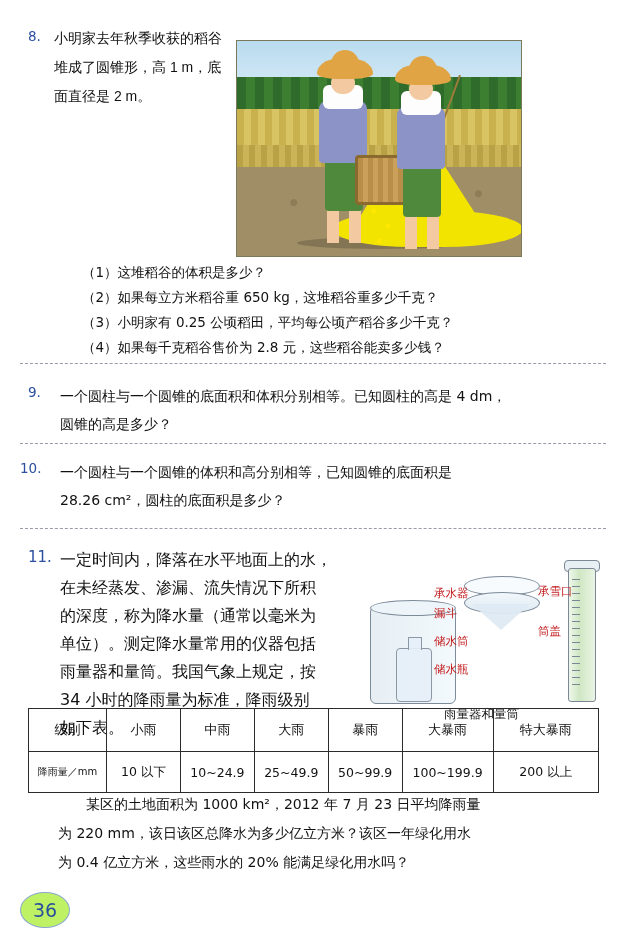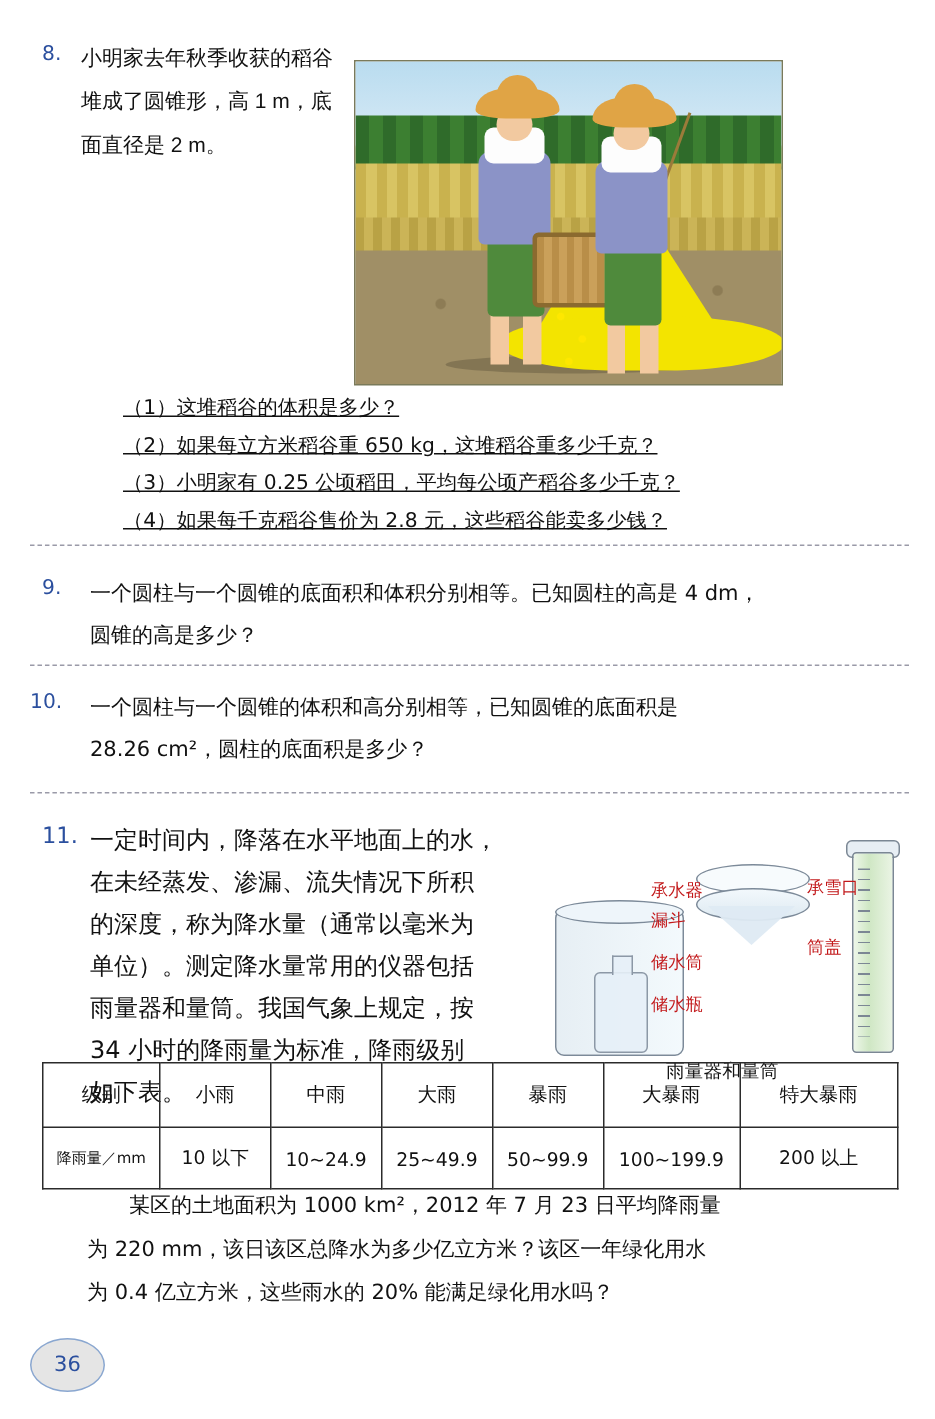--- a/index.html
+++ b/index.html
@@ -97,21 +97,21 @@
   .legs { position:absolute; left:16px; top:150px; width:34px; height:34px;
           background:linear-gradient(90deg,#f2c9a0 0 12px, transparent 12px 22px, #f2c9a0 22px 34px); }
   .basket { position:absolute; left:44px; top:96px; width:46px; height:44px; background:#caa05a;
             border:3px solid #8b6a2f; border-radius:4px;
             background-image:repeating-linear-gradient(90deg,#b98e48 0 5px,#caa05a 5px 10px); }
   .rake { position:absolute; left:58px; top:8px; width:2px; height:70px; background:#9b7b3a;
           transform:rotate(20deg); }
   .shadow { position:absolute; left:60px; top:196px; width:170px; height:12px;
             background:rgba(0,0,0,.18); border-radius:50%; }
 
-  #p8 .subs { position:absolute; left:54px; top:236px; width:540px;text-decoration:underline; }
+  #p8 .subs { position:absolute; left:54px; top:236px; width:540px; }
   #p8 .subs div { font-size:13.5px; line-height:25px; }
 
   
   .rule {
     position:absolute; left:20px; width:586px; height:0;
     border-top:1px dashed #9a9aa8;
   }
 
   
   .prob { position:absolute; }
@@ -194,23 +194,23 @@
   #closing {
     position:absolute; left:58px; top:790px; width:545px;
     font-size:14px; line-height:29px;
   }
   #closing .indent { text-indent:28px; }
 
   
   .pg {
     position:absolute; left:20px; top:892px; width:48px; height:34px;
     border:1.5px solid #8aa7d0; border-radius:50%;
-    background:#e5e5e5;
+    background:#bef264;
     display:flex; align-items:center; justify-content:center;
-    font-size:14px; color:#2b4f9e;
+    font-size:19px; color:#2b4f9e;
   }
   .nowrap { white-space:nowrap; }
 </style>
 </head>
 <body>
 
 <div class="page">
 
   <div id="p8">
     <div class="num">8.</div>

